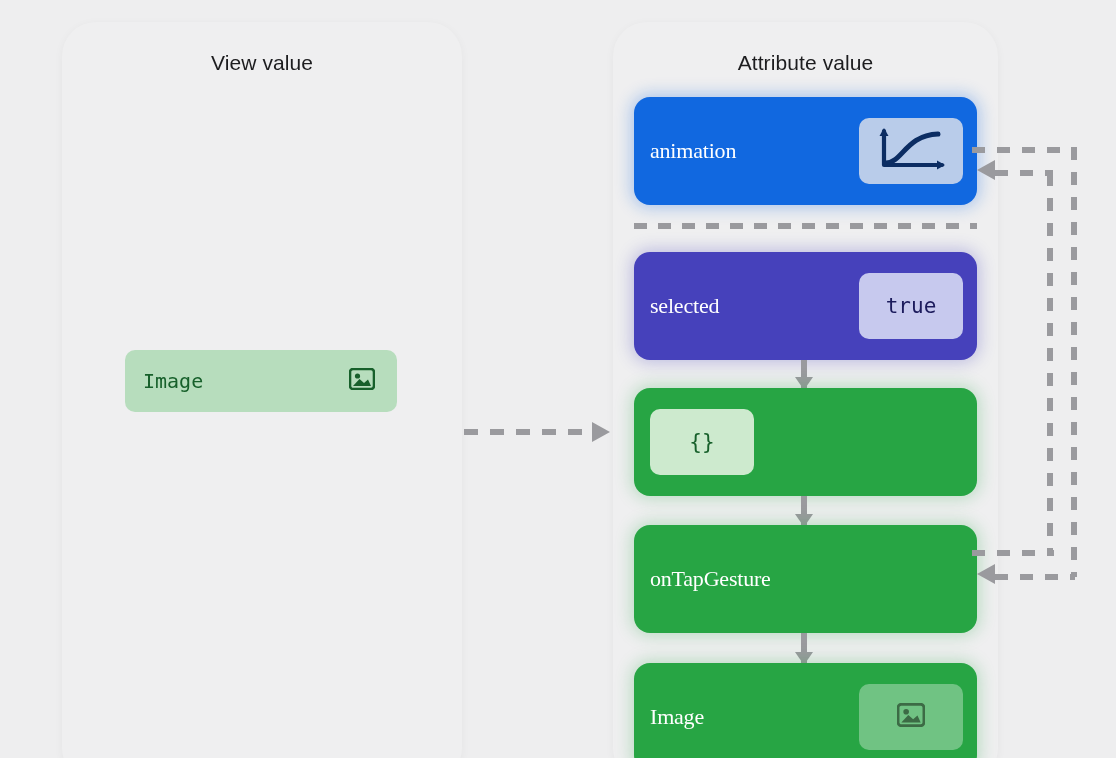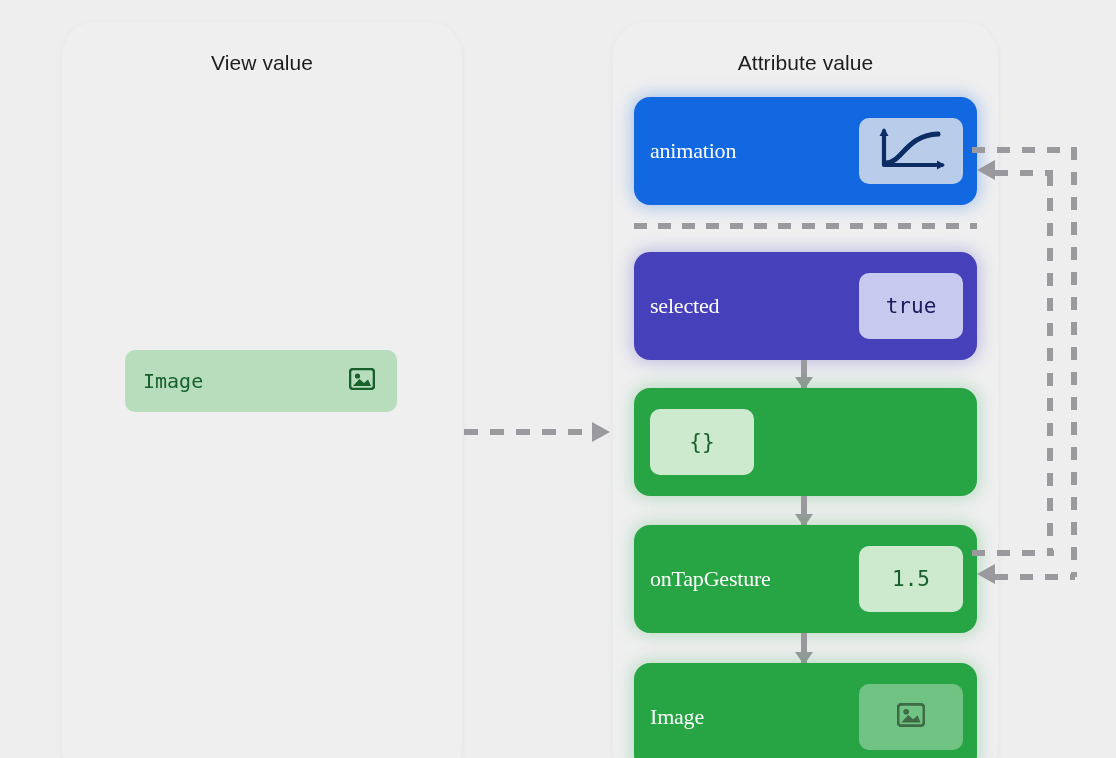--- a/index.html
+++ b/index.html
@@ -204,21 +204,20 @@
     <span class="node-value val--green">{}</span>
   </div>
 
   <div class="connector" id="conn-tap-scale">
     <span class="stem"></span>
     <span class="head"></span>
   </div>
 
   <div class="node node--green" id="node-scaleeffect">
     <span class="node-label">onTapGesture</span>
-    <span class="node-value val--green">1.5</span>
   </div>
 
   <div class="connector" id="conn-scale-img">
     <span class="stem"></span>
     <span class="head"></span>
   </div>
 
   <div class="node node--green" id="node-image">
     <span class="node-label">Image</span>
     <span class="node-value val--greentr">

